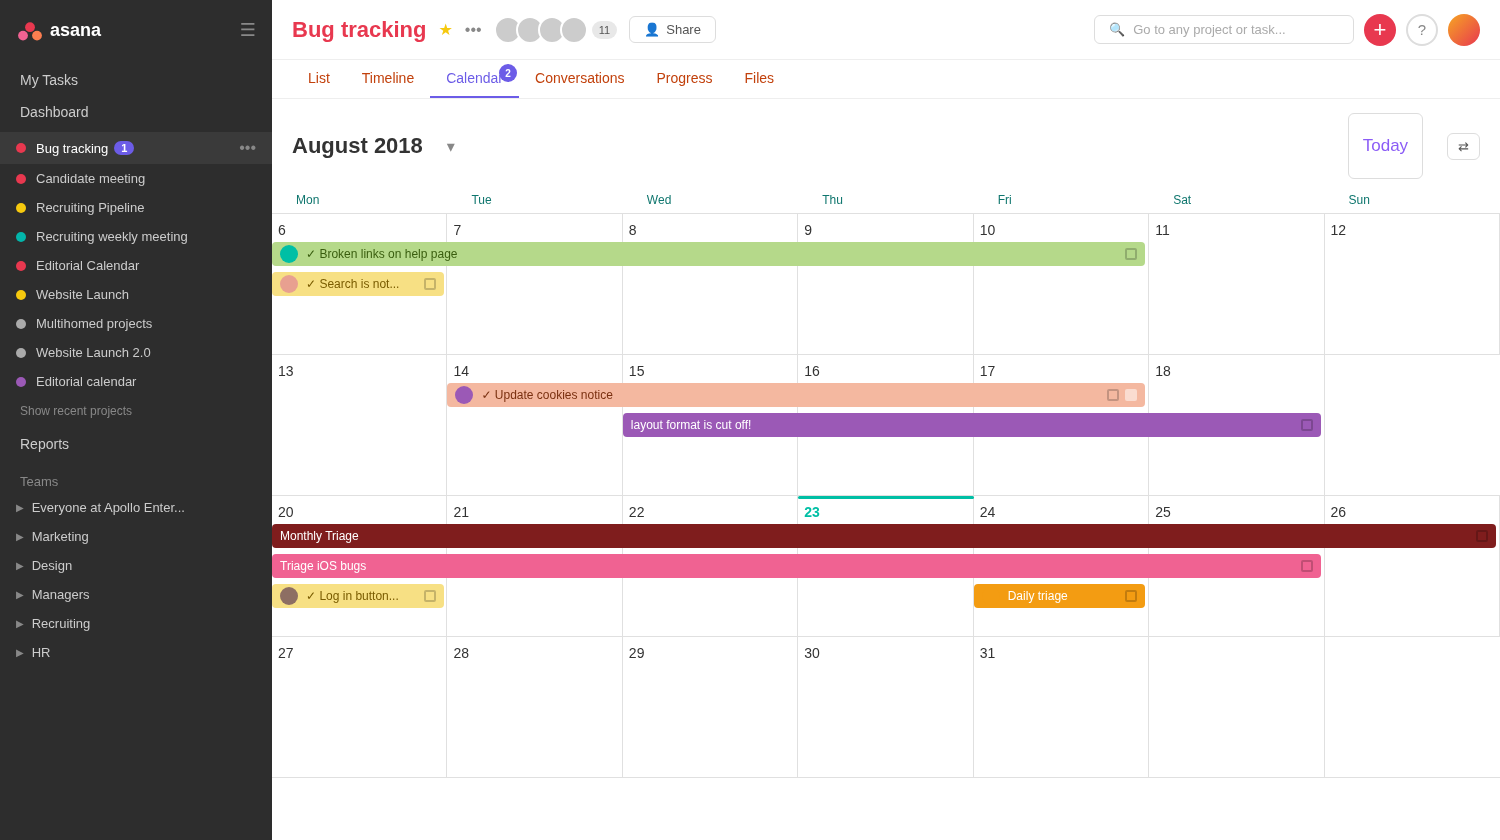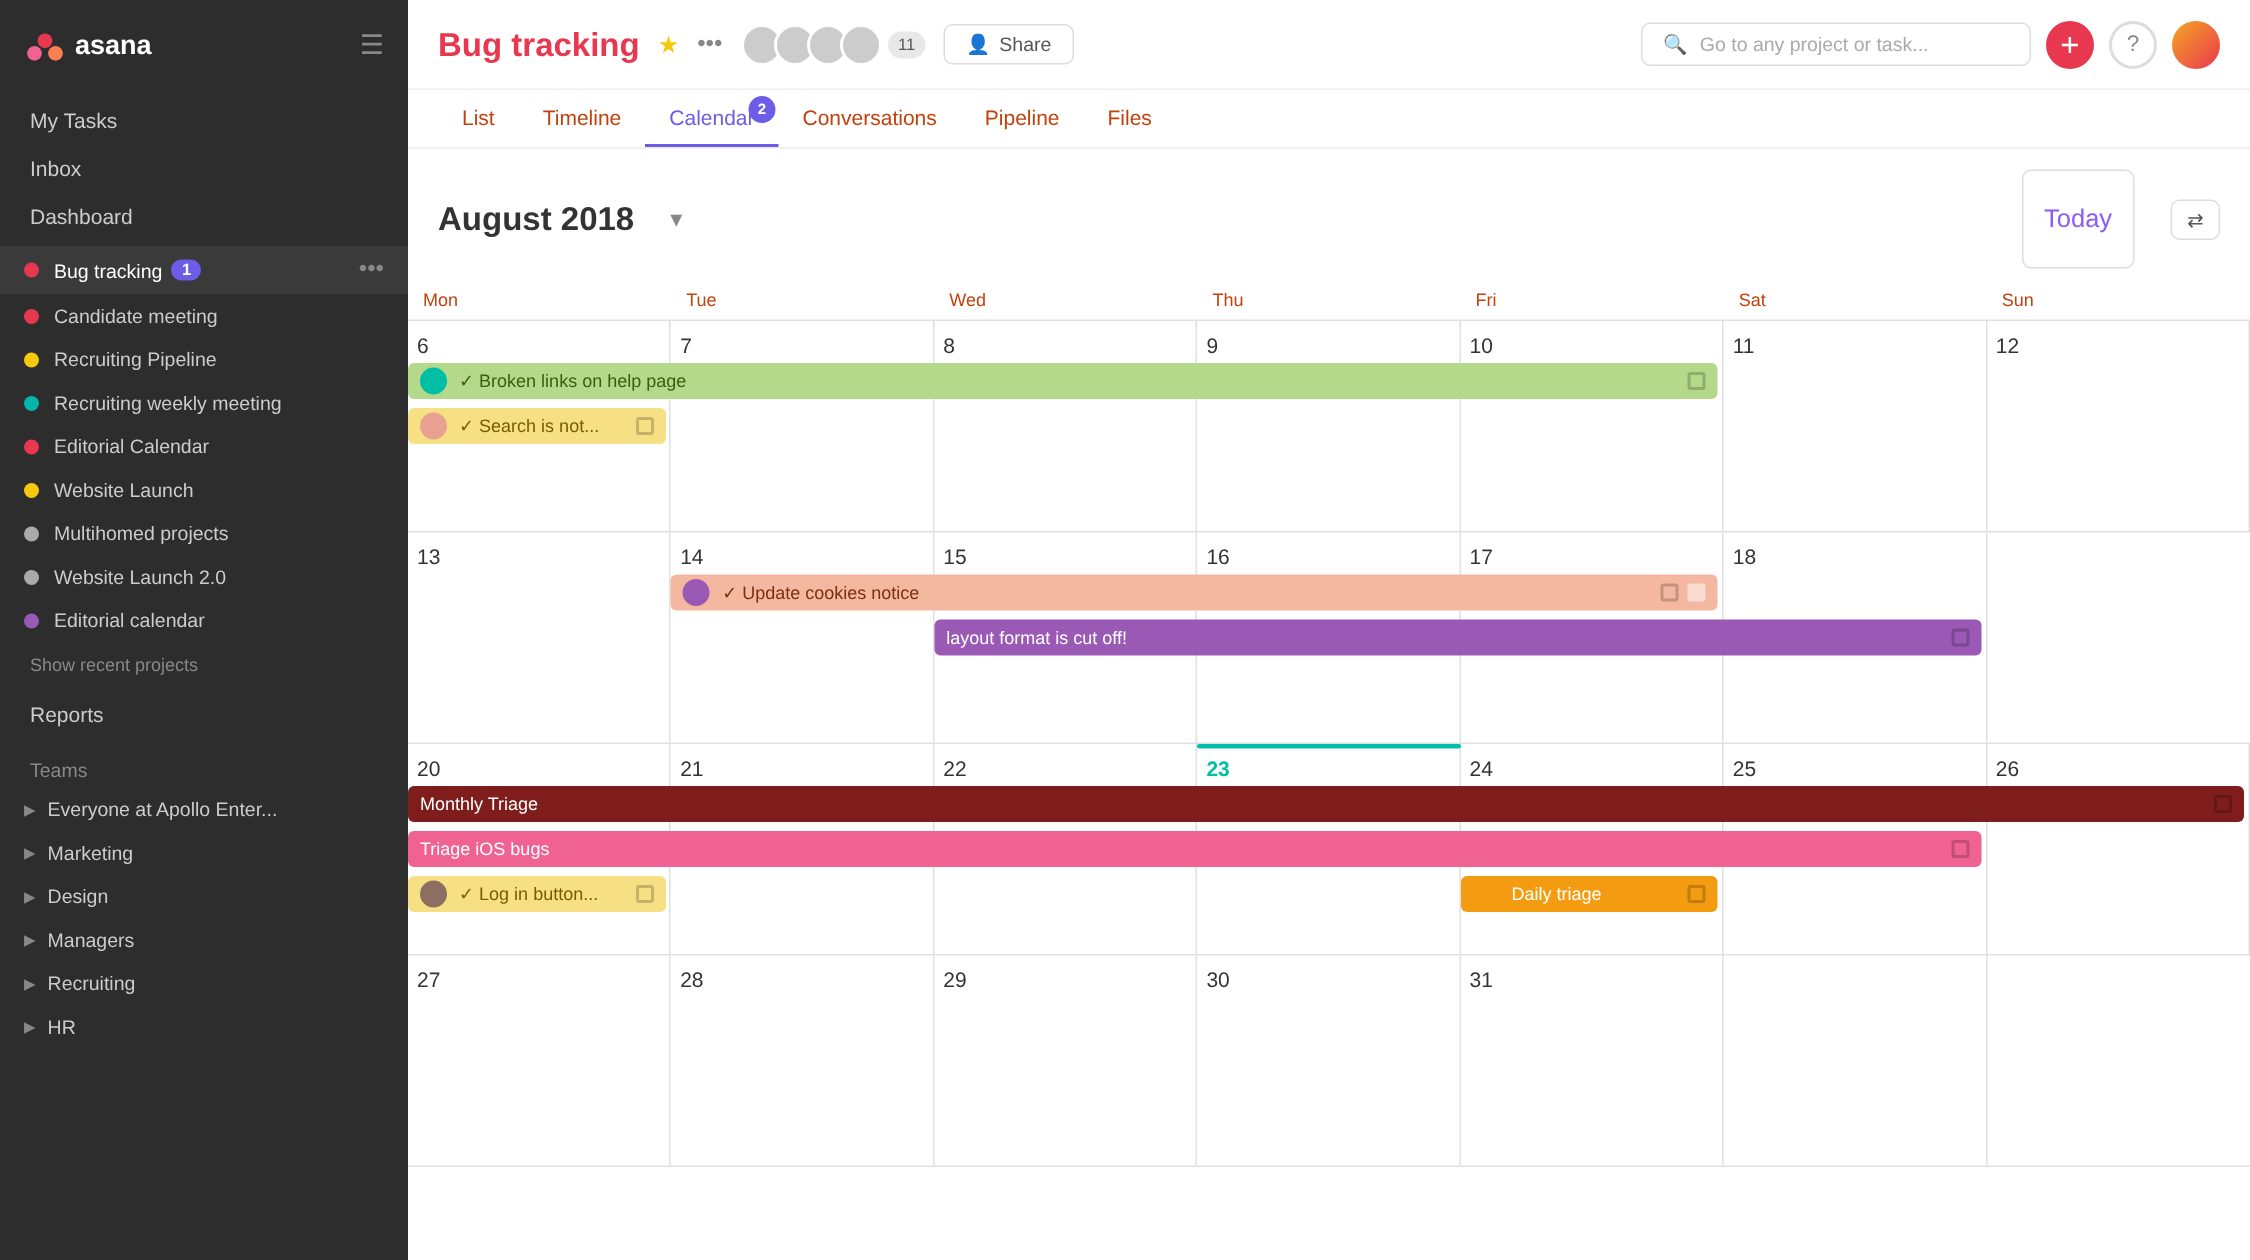--- a/index.html
+++ b/index.html
@@ -304,23 +304,23 @@
       color: #555;
       cursor: pointer;
       background: #fff;
     }
     .cal-dow {
       display: grid;
       grid-template-columns: repeat(7, 1fr);
       border-bottom: 1px solid #e0e0e0;
     }
     .cal-dow-cell {
-      padding: 6px 10px;
+      padding: 6px 24px;
       font-size: 12px;
-      color: #c2410c;
+      color: #0f766e;
       font-weight: 500;
       text-align: left;
     }
     .cal-week {
       display: grid;
       grid-template-columns: repeat(7, 1fr);
       min-height: 140px;
       border-bottom: 1px solid #e0e0e0;
       position: relative;
     }
@@ -400,23 +400,20 @@
         <circle cx="30" cy="28" r="7" fill="#fd7e50"></circle>
       </svg>
       <span class="asana-logo-text">asana</span>
     </div>
     <button class="sidebar-collapse-btn">☰</button>
   </div>
 
   <div class="sidebar-nav">
     <div class="sidebar-nav-item">
       <span>My Tasks</span>
-    </div>
-    <div class="sidebar-nav-item">
-      <span>Inbox</span>
     </div>
     <div class="sidebar-nav-item">
       <span>Dashboard</span>
     </div>
   </div>
 
   <div class="project-list" id="project-list">
       <div class="project-item active">
     <span class="project-dot" style="background:#e8384f"></span>
     <span>Bug tracking</span>
@@ -526,21 +523,21 @@
       <button class="help-btn">?</button>
       <div class="user-avatar"></div>
     </div>
   </div>
 
   <div class="tabbar" id="tabbar">
       <div class="tab">List</div>
       <div class="tab">Timeline</div>
       <div class="tab active">Calendar<span class="tab-badge">2</span></div>
       <div class="tab">Conversations</div>
-      <div class="tab">Pipeline</div>
+      <div class="tab">Progress</div>
       <div class="tab">Files</div>
     </div>
 
   <div class="calendar-area">
     <div class="calendar-header-row">
       <span class="month-title">August 2018</span>
       <span class="month-nav">▾</span>
       <button class="today-btn">Today</button>
       <button class="filter-btn">⇄</button>
     </div>

